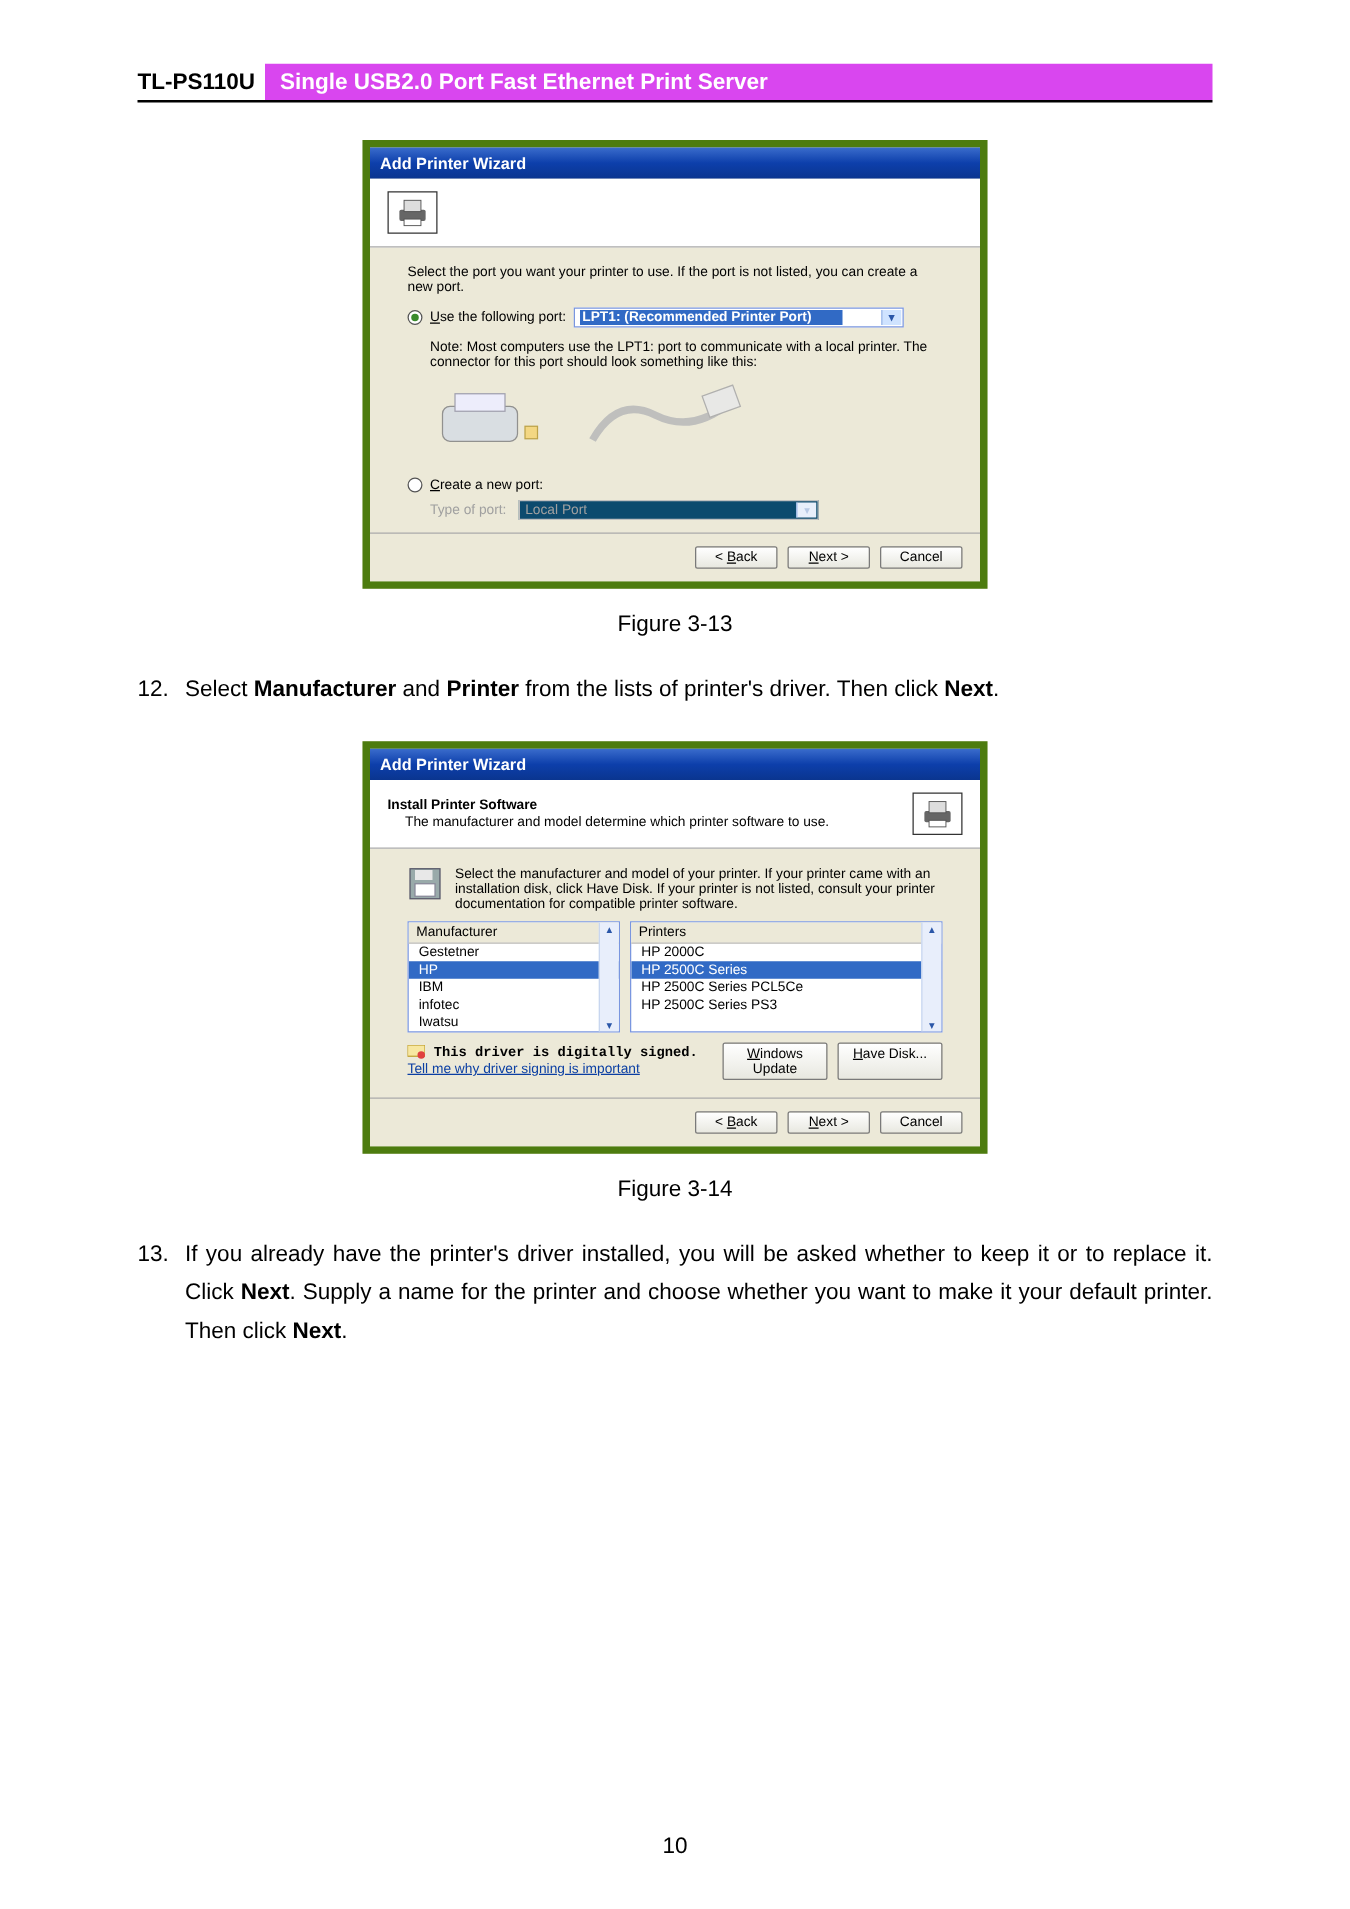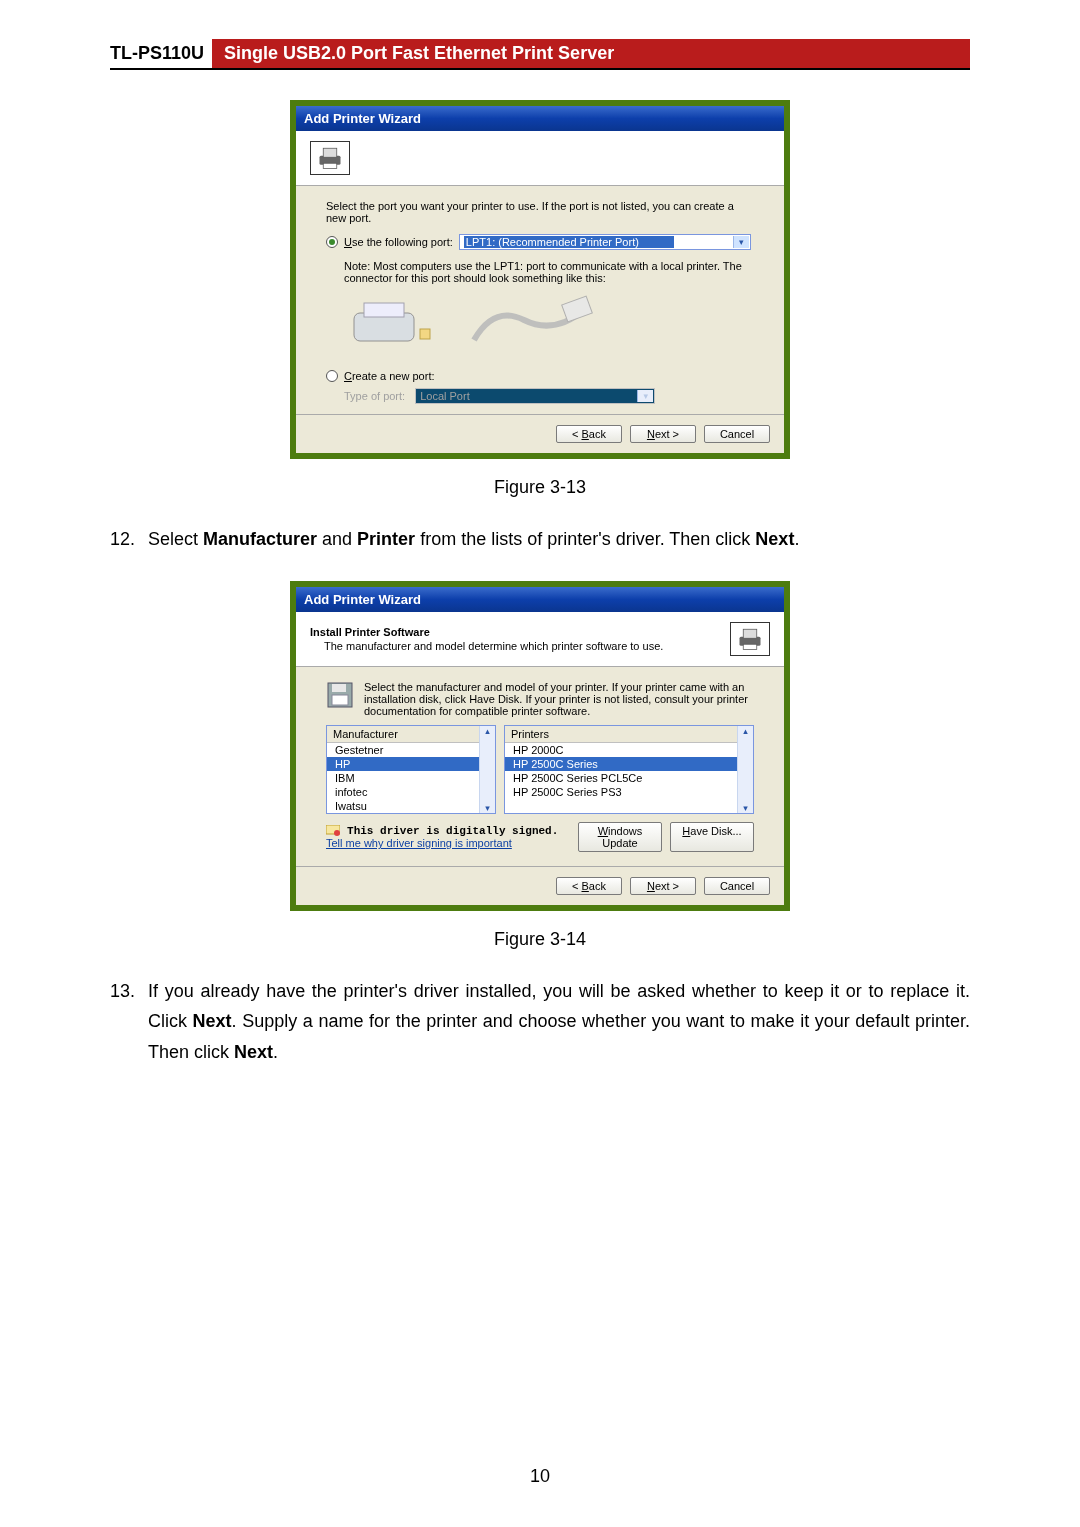--- a/index.html
+++ b/index.html
@@ -6,35 +6,36 @@
   body {
     margin: 0;
     background: #ffffff;
     font-family: Arial, sans-serif;
     width: 1080px;
     height: 1527px;
     position: relative;
   }
   .page {
     padding: 39px 110px 40px 110px;
+    margin-top: 12px;
   }
   .header-line {
     border-bottom: 2px solid #000;
     display: flex;
     align-items: stretch;
     margin-bottom: 30px;
   }
   .model {
     font-weight: bold;
     font-size: 18px;
     padding: 4px 8px 4px 0;
     color: #000;
   }
   .product-title {
-    background: #b91c1c;
+    background: #d946ef;
     color: #fff;
     font-weight: bold;
     font-size: 18px;
     padding: 4px 12px;
     flex: 1;
   }
   .dialog {
     width: 500px;
     margin: 0 auto 18px auto;
     border: 6px solid #4d7c0f;
@@ -101,23 +102,24 @@
     border-radius: 50%;
     background: #3a8a2c;
   }
   .radio-label { font-size: 11px; }
   .radio-label .u { text-decoration: underline; }
   .port-select {
     display: inline-block;
     border: 1px solid #7a96df;
     background: #fff;
     padding: 1px 4px;
-    width: 292px;
+    width: 264px;
     margin-left: 6px;
     position: relative;
+    font-weight: bold;
   }
   .port-select .selected {
     background: #316ac5;
     color: #fff;
     padding: 0 2px;
     display: inline-block;
     width: 210px;
   }
   .port-select .chev, .port-type .chev {
     position: absolute;

